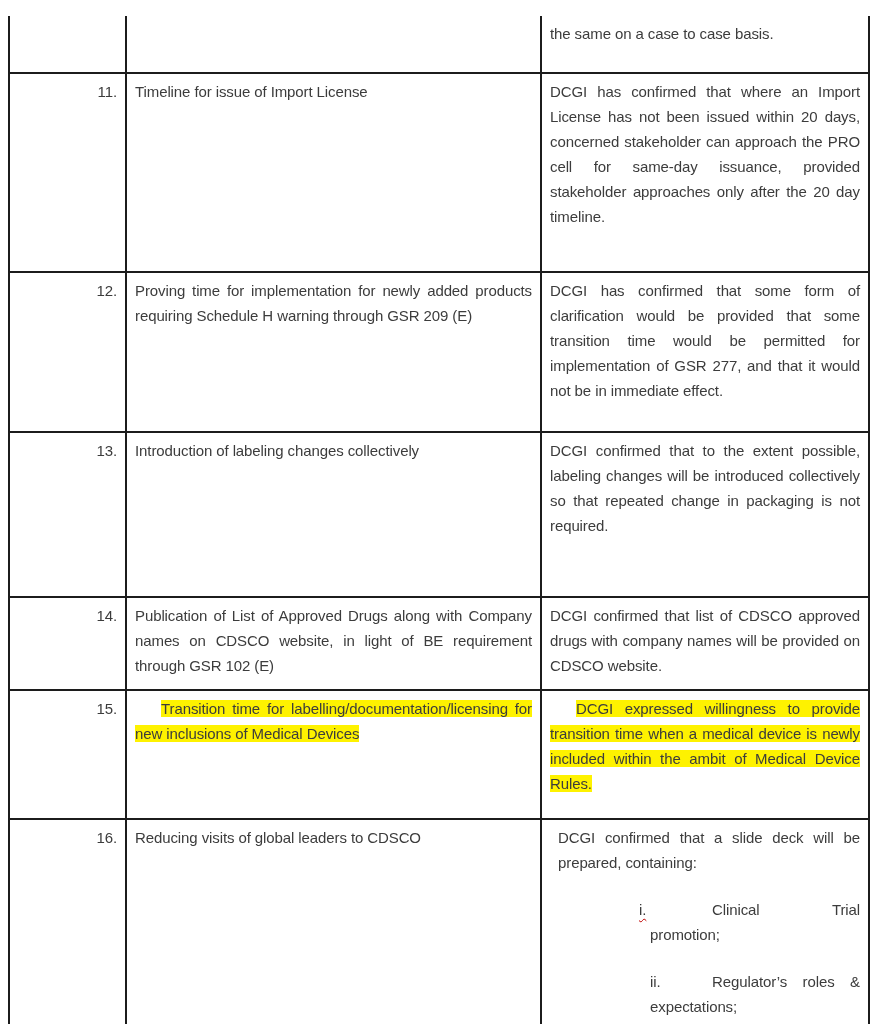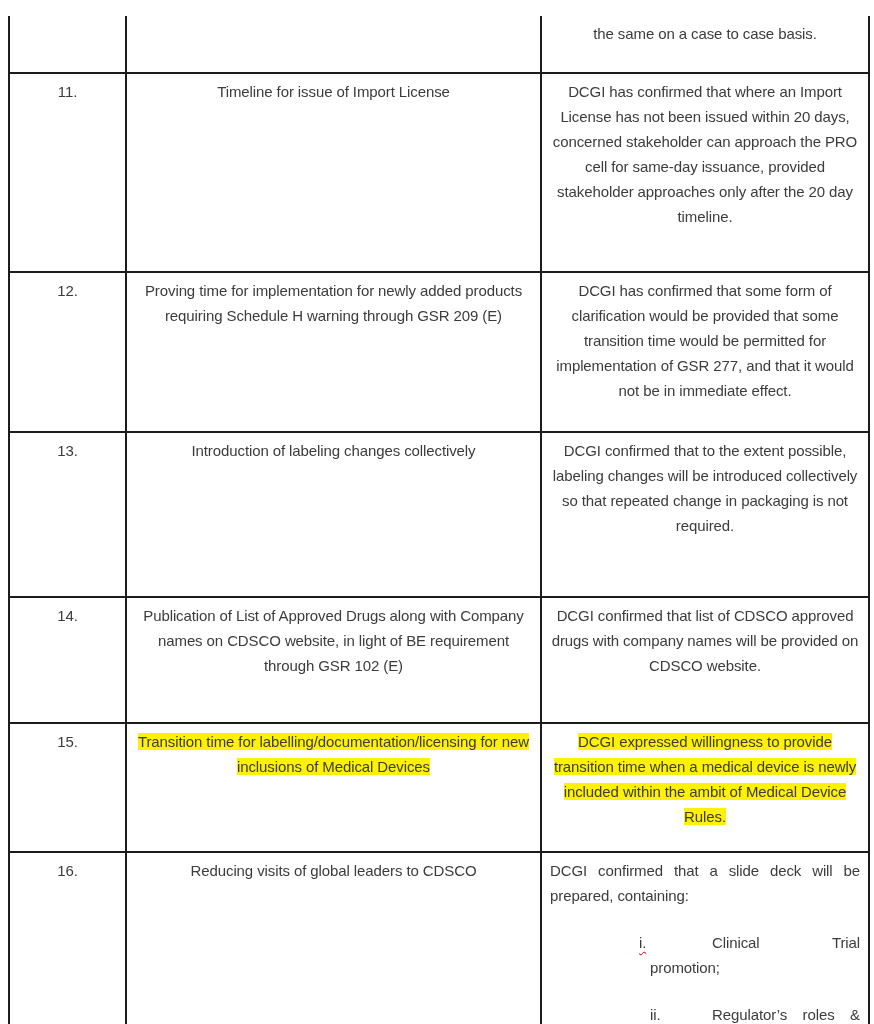--- a/index.html
+++ b/index.html
@@ -21,28 +21,27 @@
     width: 860px;
     border-collapse: collapse;
     table-layout: fixed;
   }
   table.doc td {
     border: 2px solid var(--border, #1c1c1c);
     vertical-align: top;
     padding: 5px 8px;
     font-size: 15px;
     line-height: 25px;
-    text-align: center;
   }
   tr.cont td { border-top: none; }
   tr.lastrow td { border-bottom: 4px solid var(--border, #1c1c1c); }
   td.num { text-align: right; padding-right: 14px; }
   td.topic, td.resp { text-align: justify; }
-  .hl { background: var(--highlight, #fef200); }
-  p.intro { text-align: justify; }
+  .hl { background: var(--highlight, #fef200); margin-left: 26px; }
+  p.intro { text-align: justify; margin-left: 8px; }
   .li { margin-left: 100px; margin-top: 22px; text-align: justify; }
   .marker { display: inline-block; width: 62px; }
   .li-i .marker { width: 73px; margin-left: -11px; }
   .misspell {
     text-decoration-line: underline;
     text-decoration-style: wavy;
     text-decoration-color: var(--misspell, #c00000);
     text-decoration-thickness: 1px;
     text-underline-offset: 3px;
   }
@@ -96,21 +95,21 @@
         <span>13.</span>
       </td>
       <td class="topic">
         <span>Introduction of labeling changes collectively</span>
       </td>
       <td class="resp">
         <span>DCGI confirmed that to the extent possible, labeling changes will be introduced collectively so that repeated change in packaging is not required.</span>
       </td>
     </tr>
 
-    <tr style="height:126px">
+    <tr style="height:93px">
       <td class="num">
         <span>14.</span>
       </td>
       <td class="topic">
         <span>Publication of List of Approved Drugs along with Company names on CDSCO website, in light of BE requirement through GSR 102 (E)</span>
       </td>
       <td class="resp">
         <span>DCGI confirmed that list of CDSCO approved drugs with company names will be provided on CDSCO website.</span>
       </td>
     </tr>

